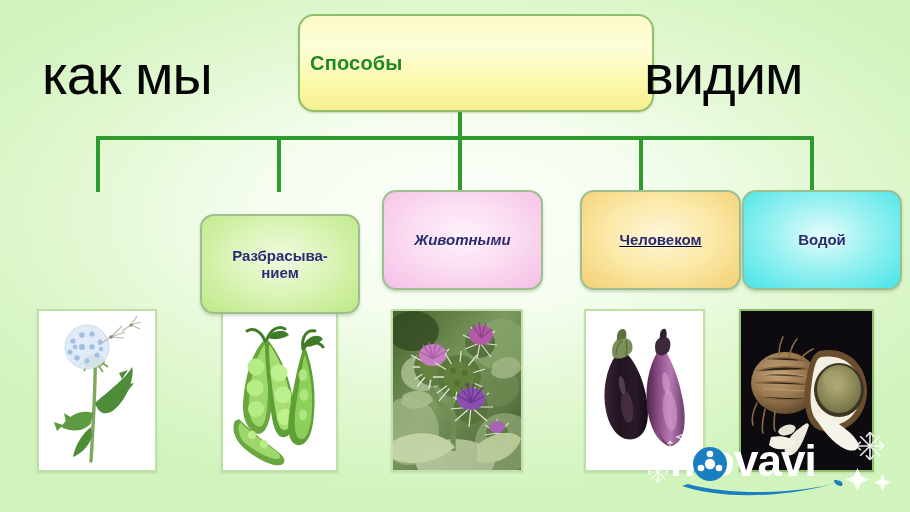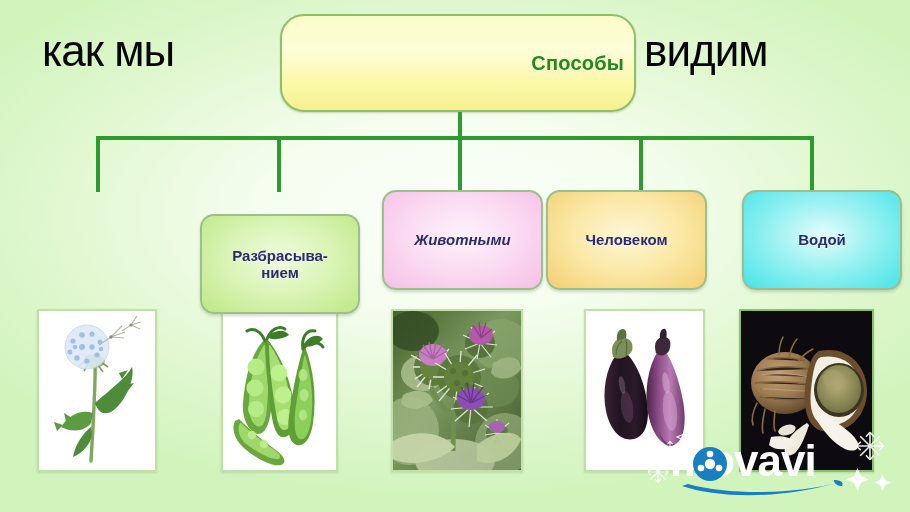--- a/index.html
+++ b/index.html
@@ -15,25 +15,25 @@
       radial-gradient(ellipse 62% 55% at 50% 42%, #fbfffa 0%, #f4fdee 36%, #e3f8d3 66%, #d1f4bd 100%);
   }
 
   
   .conn{position:absolute;background:#2e9b2e;}
   .conn.v{width:4px;}
   .conn.h{height:4px;}
 
   
   #root-node{
-    position:absolute;left:280px;top:14px;width:352px;height:94px;
-    border:2px solid #8fbf6a;border-radius:24px;
+    position:absolute;left:298px;top:14px;width:352px;height:94px;
+    border:2px solid #8fbf6a;border-radius:16px;
     background:linear-gradient(180deg,#fbfbc8 0%,#fdfdd8 35%,#fbf8a8 72%,#f6f090 100%);
     box-shadow:0 1px 2px rgba(120,140,90,.35);
-    display:flex;align-items:center;justify-content:flex-end;
+    display:flex;align-items:center;justify-content:flex-start;
     z-index:4;
   }
   #root-node .rtxt{
     color:#1f8a1f;font-weight:bold;font-size:20px;line-height:1.2;
     text-align:center;letter-spacing:.2px;
     text-shadow:0 1px 0 rgba(255,255,255,.6);
     padding:0 10px;
   }
 
   
@@ -48,43 +48,43 @@
     font-size:15px;font-weight:bold;color:#2b2b6e;
     text-align:center;line-height:1.15;padding:0 8px;
     text-shadow:0 1px 0 rgba(255,255,255,.55);
   }
   #leaf-0{left:13px;width:164px;
     background:radial-gradient(ellipse at 50% 45%,#eef0fb 0%,#dfe3f6 45%,#c3caea 100%);}
   #leaf-1{left:200px;width:156px;
     background:radial-gradient(ellipse at 50% 45%,#f0fbe0 0%,#daf4b6 48%,#bde884 100%);margin-top:24px;}
   #leaf-2{left:382px;width:157px;
     background:radial-gradient(ellipse at 50% 45%,#fdf2fb 0%,#fbddf2 46%,#f5bfe6 100%);font-style:italic;}
-  #leaf-3{left:546px;width:157px;
-    background:radial-gradient(ellipse at 50% 45%,#fdf6d8 0%,#fbe9a8 48%,#f3cf72 100%);}
+  #leaf-3{left:580px;width:157px;
+    background:radial-gradient(ellipse at 50% 45%,#fdf6d8 0%,#fbe9a8 48%,#f3cf72 100%);text-decoration:underline;}
   #leaf-4{left:742px;width:156px;
     background:radial-gradient(ellipse at 50% 45%,#e3fdfb 0%,#9ff2f2 42%,#46e4e8 100%);}
 
   
   .thumb{
     position:absolute;top:309px;height:159px;
     border:2px solid #bfe0a6;background:#ffffff;overflow:hidden;
     box-shadow:0 1px 2px rgba(120,140,100,.25);
     z-index:2;
   }
   .thumb svg{display:block;width:100%;height:100%;}
   #thumb-0{left:37px;width:116px;}
   #thumb-1{left:221px;width:113px;}
   #thumb-2{left:391px;width:128px;}
   #thumb-3{left:584px;width:117px;}
   #thumb-4{left:739px;width:131px;background:#0d0b10;border-color:#8fbf6a;}
 
   
   .overlay-word{
-    position:absolute;top:26px;
-    font-size:44px;font-weight:normal;color:#050505;
+    position:absolute;top:42px;
+    font-size:56px;font-weight:normal;color:#050505;
     font-family:"Liberation Sans","DejaVu Sans",sans-serif;
     letter-spacing:-1px;white-space:nowrap;z-index:6;
   }
   #word-left{left:42px;}
   #word-right{left:644px;}
 
   
   #watermark{
     position:absolute;left:648px;top:424px;width:250px;height:76px;
     z-index:7;pointer-events:none;

